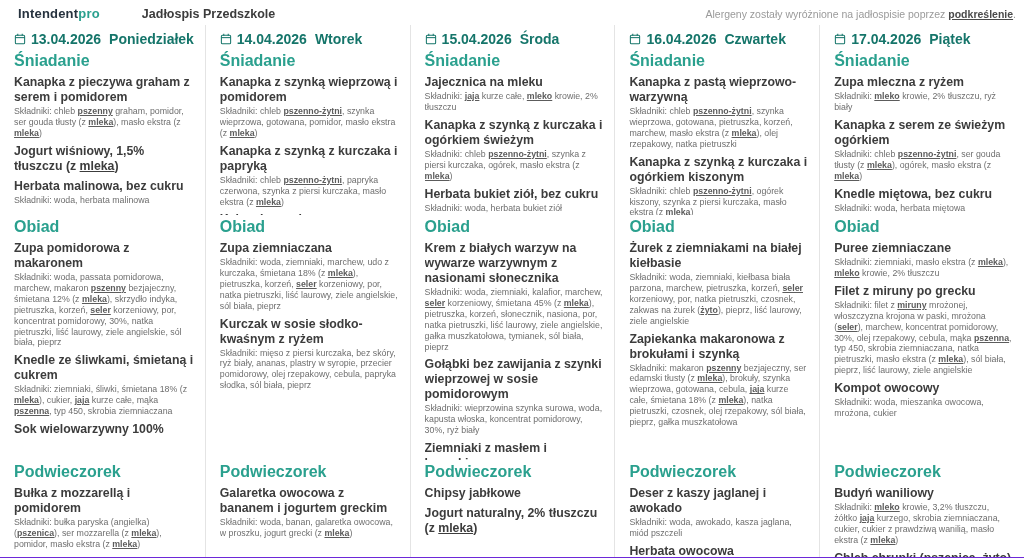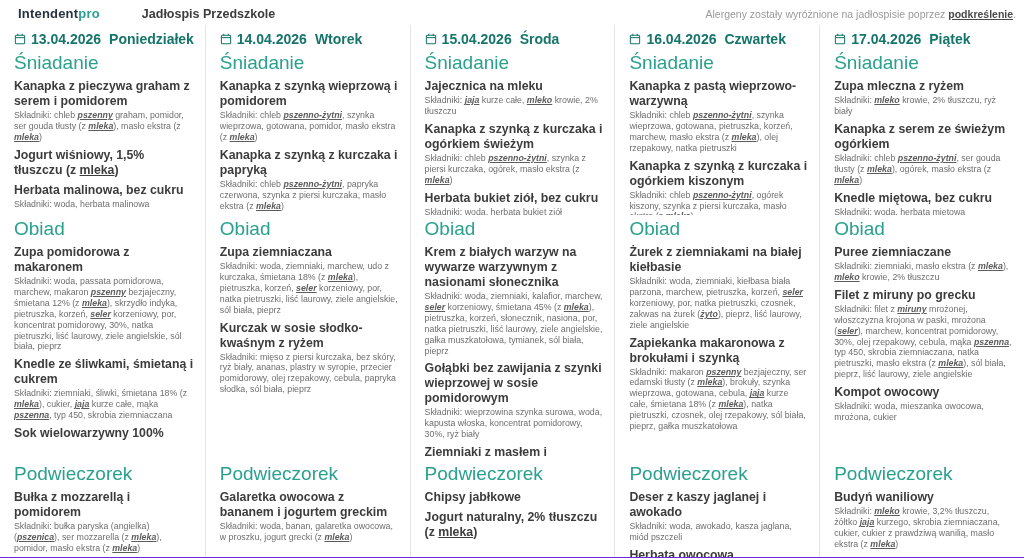--- a/index.html
+++ b/index.html
@@ -25,24 +25,24 @@
   .day-col + .day-col{border-left:1px solid var(--divider);}
   .day-header{display:flex;align-items:center;height:20px;flex:none;color:var(--accent-dark);}
   .cal-icon{flex:none;margin-right:5px;color:var(--accent-dark);}
   .day-date{font-size:14px;font-weight:700;}
   .day-weekday{font-size:14px;font-weight:700;margin-left:8px;white-space:nowrap;}
   .meals{display:flex;flex-direction:column;flex:1;min-height:0;}
   .meal{overflow:hidden;}
   .meal-0{height:166px;flex:none;}
   .meal-1{height:245px;flex:none;}
   .meal-2{flex:1;min-height:0;}
-  .meal-name{font-size:19px;font-weight:400;color:var(--accent);margin:3px 0 1px;}
+  .meal-name{font-size:16px;font-weight:700;color:var(--accent);margin:3px 0 1px;}
   .dish-title{font-size:12.3px;font-weight:700;color:var(--title-ink);line-height:1.22;margin:5px 0 1px;}
   .dish-ingredients{font-size:8.8px;color:var(--ingr-ink);line-height:1.24;margin:0;}
-  .allergen{font-weight:700;text-decoration:underline;color:#5c5c5c;font-style:italic;}
+  .allergen{font-weight:700;text-decoration:underline;color:#5c5c5c;}
   .allergen-title{text-decoration:underline;}
 </style>
 </head>
 <body>
 
 <div class="top-bar">
   <div class="logo"><span class="logo-dark">Intendent</span><span class="logo-teal">pro</span></div>
   <h1 class="page-title">Jadłospis Przedszkole</h1>
   <p class="allergen-note"><span>Alergeny zostały wyróżnione na jadłospisie poprzez </span><span class="note-em">podkreślenie</span><span>.</span></p>
 </div>

